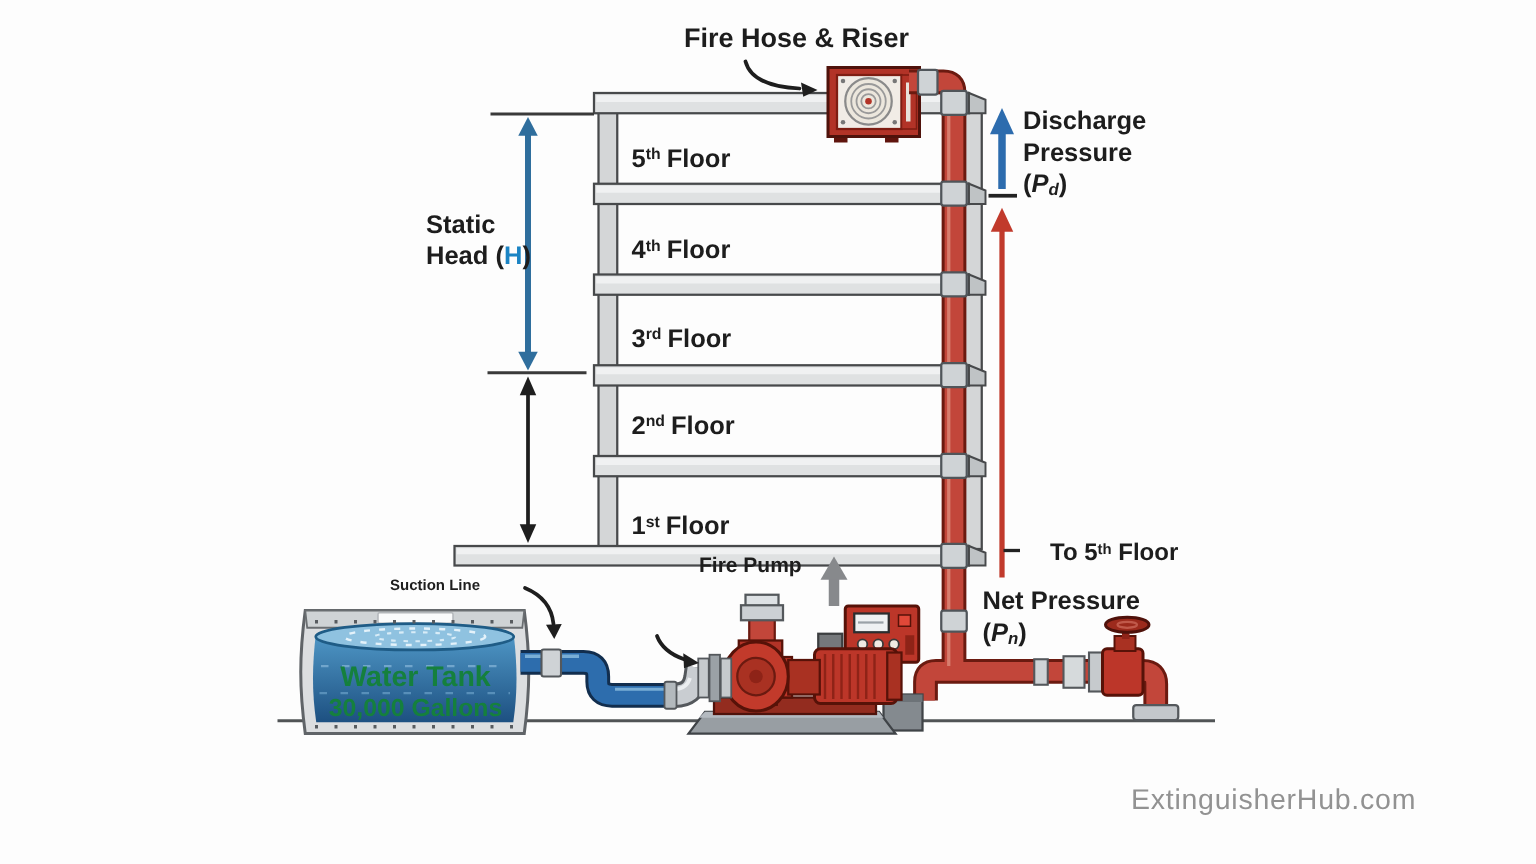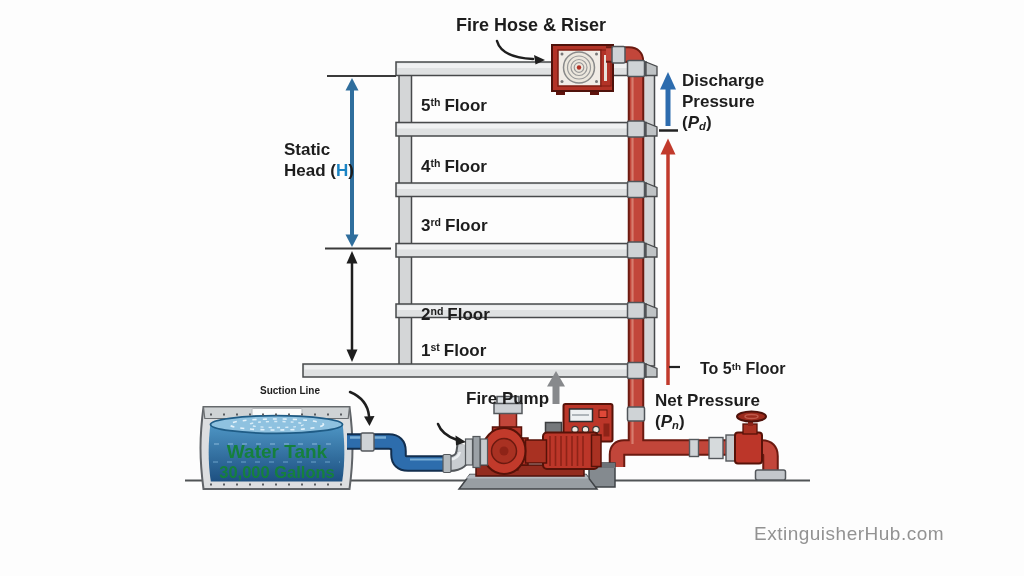--- a/index.html
+++ b/index.html
@@ -252,21 +252,21 @@
 
 <div class="lbl" style="left:421px;top:95px;font-size:17px;">
   <span>5</span><span class="sup">th</span><span class="fword">Floor</span>
 </div>
 <div class="lbl" style="left:421px;top:156px;font-size:17px;">
   <span>4</span><span class="sup">th</span><span class="fword">Floor</span>
 </div>
 <div class="lbl" style="left:421px;top:215px;font-size:17px;">
   <span>3</span><span class="sup">rd</span><span class="fword">Floor</span>
 </div>
-<div class="lbl" style="left:421px;top:273px;font-size:17px;margin-top:31px;">
+<div class="lbl" style="left:421px;top:273px;font-size:17px;">
   <span>2</span><span class="sup">nd</span><span class="fword">Floor</span>
 </div>
 <div class="lbl" style="left:421px;top:340px;font-size:17px;">
   <span>1</span><span class="sup">st</span><span class="fword">Floor</span>
 </div>
 
 <div class="lbl" style="left:682px;top:70px;font-size:17px;">
   <div>Discharge</div>
   <div>Pressure</div>
   <div><span>(</span><span class="pvar">P</span><span class="sub">d</span><span>)</span></div>
@@ -279,21 +279,21 @@
 
 <div class="lbl" style="left:684px;top:358px;font-size:16px;margin-left:16px;">
   <span>To 5</span><span class="sup">th</span><span> Floor</span>
 </div>
 
 <div class="lbl" style="left:655px;top:390px;font-size:17px;">
   <div>Net Pressure</div>
   <div><span>(</span><span class="pvar">P</span><span class="sub">n</span><span>)</span></div>
 </div>
 
-<div class="lbl" style="left:466px;top:388px;font-size:17px;">
+<div class="lbl" style="left:466px;top:366px;font-size:14px;">
   <span>Fire Pump</span>
 </div>
 
 
 <div class="lbl" style="left:260px;top:380px;font-size:10px;">
   <span>Suction Line</span>
 </div>
 
 <div class="lbl center white" style="left:201px;top:441px;width:152px;font-size:19px;line-height:21px;">
   <div>Water Tank</div>

